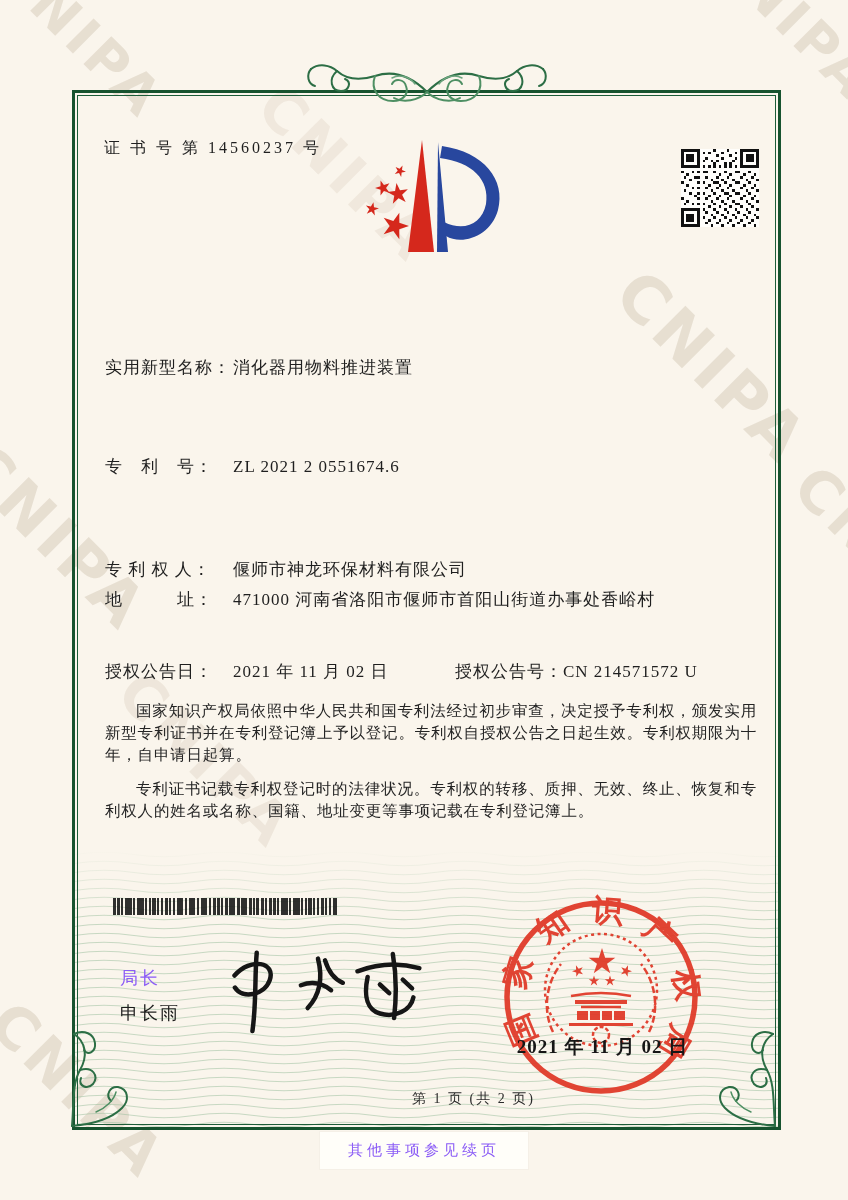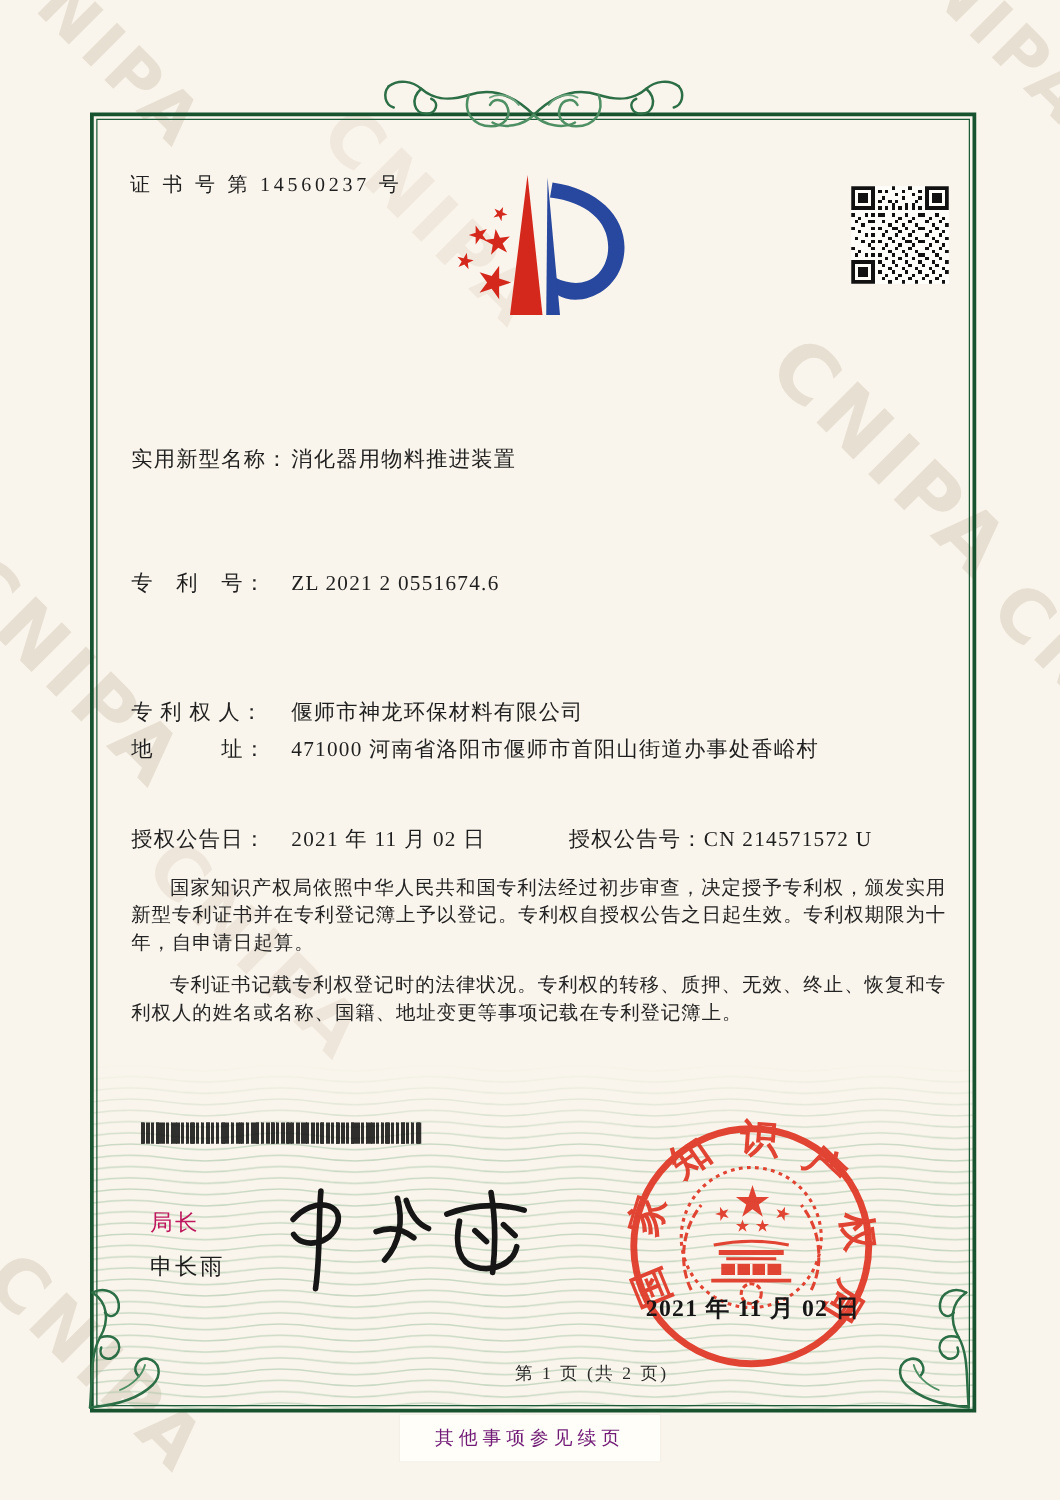--- a/index.html
+++ b/index.html
@@ -52,36 +52,36 @@
   }
   
   .barcode{
     position:absolute; left:113px; top:898px; width:224px; height:17px; z-index:3; opacity:.88;
     background-image:
       repeating-linear-gradient(90deg,#141414 0 2px,transparent 2px 4px),
       repeating-linear-gradient(90deg,#141414 0 1px,transparent 1px 6px),
       repeating-linear-gradient(90deg,#141414 0 3px,transparent 3px 13px);
   }
   .director-label{position:absolute; left:120px; top:966px; font-size:18px; z-index:3;
-    font-family:"Liberation Sans","DejaVu Sans",sans-serif; color:#be185d; letter-spacing:2px;}
+    font-family:"Liberation Sans","DejaVu Sans",sans-serif; color:#8b5cf6; letter-spacing:2px;}
   .director-name{position:absolute; left:120px; top:1001px; font-size:18px; z-index:3;
     font-family:"Liberation Sans","DejaVu Sans",sans-serif; color:#1b1b1b; letter-spacing:2px;}
   .signature{position:absolute; left:222px; top:942px; z-index:4; transform:rotate(-2deg);}
   .seal{position:absolute; left:489px; top:884px; z-index:4; opacity:.93;}
   .seal-date{
     position:absolute; left:505px; top:1034px; width:195px; text-align:center; z-index:5;
     font-size:19px; font-weight:600; letter-spacing:1px; color:#161616;
   }
   .page-num{
     position:absolute; left:72px; top:1090px; width:803px; text-align:center; z-index:3;
     font-size:14px; letter-spacing:2px; color:#2a2a2a;
   }
   .cont-note{
     position:absolute; left:50%; transform:translateX(-50%); top:1132px; z-index:3;
-    background:#fffef9; padding:9px 28px; font-size:15px; letter-spacing:4px; color:#701a75;
+    background:#fffef9; padding:9px 28px; font-size:15px; letter-spacing:4px; color:#8b5cf6;
     box-shadow:0 0 0 1px rgba(0,0,0,0.02);
   }
 </style>
 </head>
 <body>
 
 <div class="page">
 
   <span class="wm" style="left:-22px; top:4px; font-size:54px;">CNIPA</span>
   <span class="wm" style="left:688px; top:-14px; font-size:54px;">CNIPA</span>

